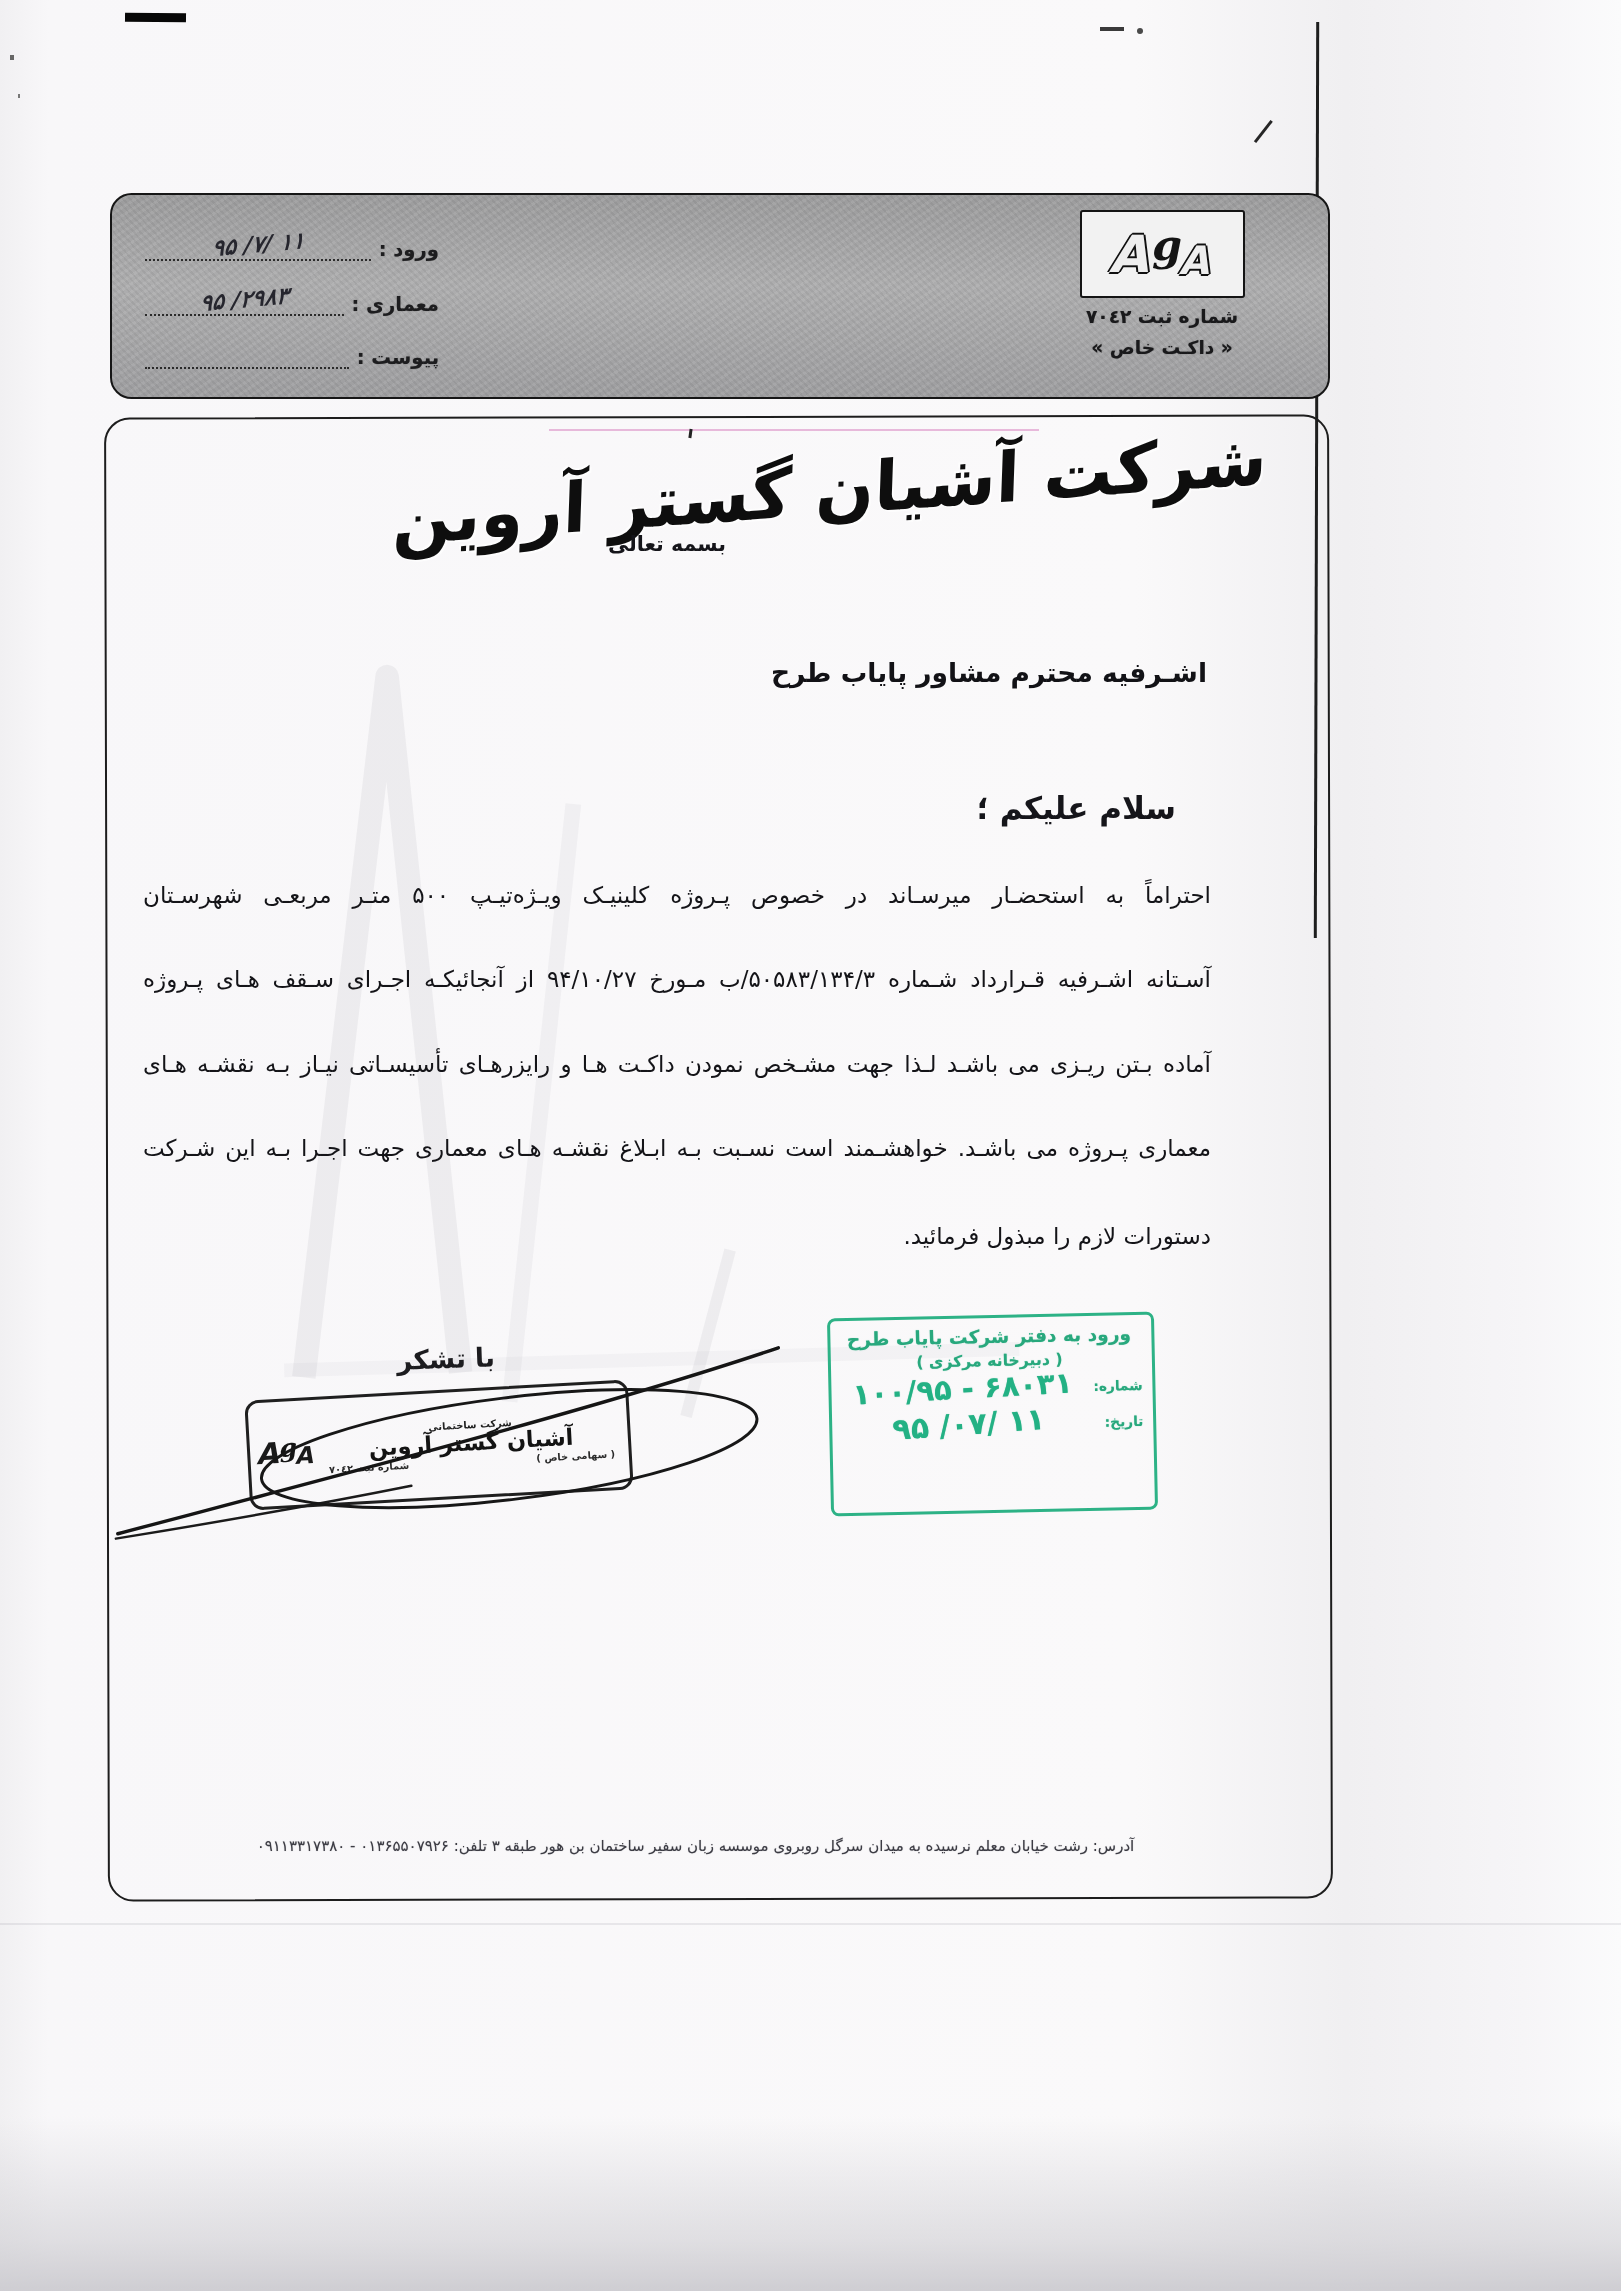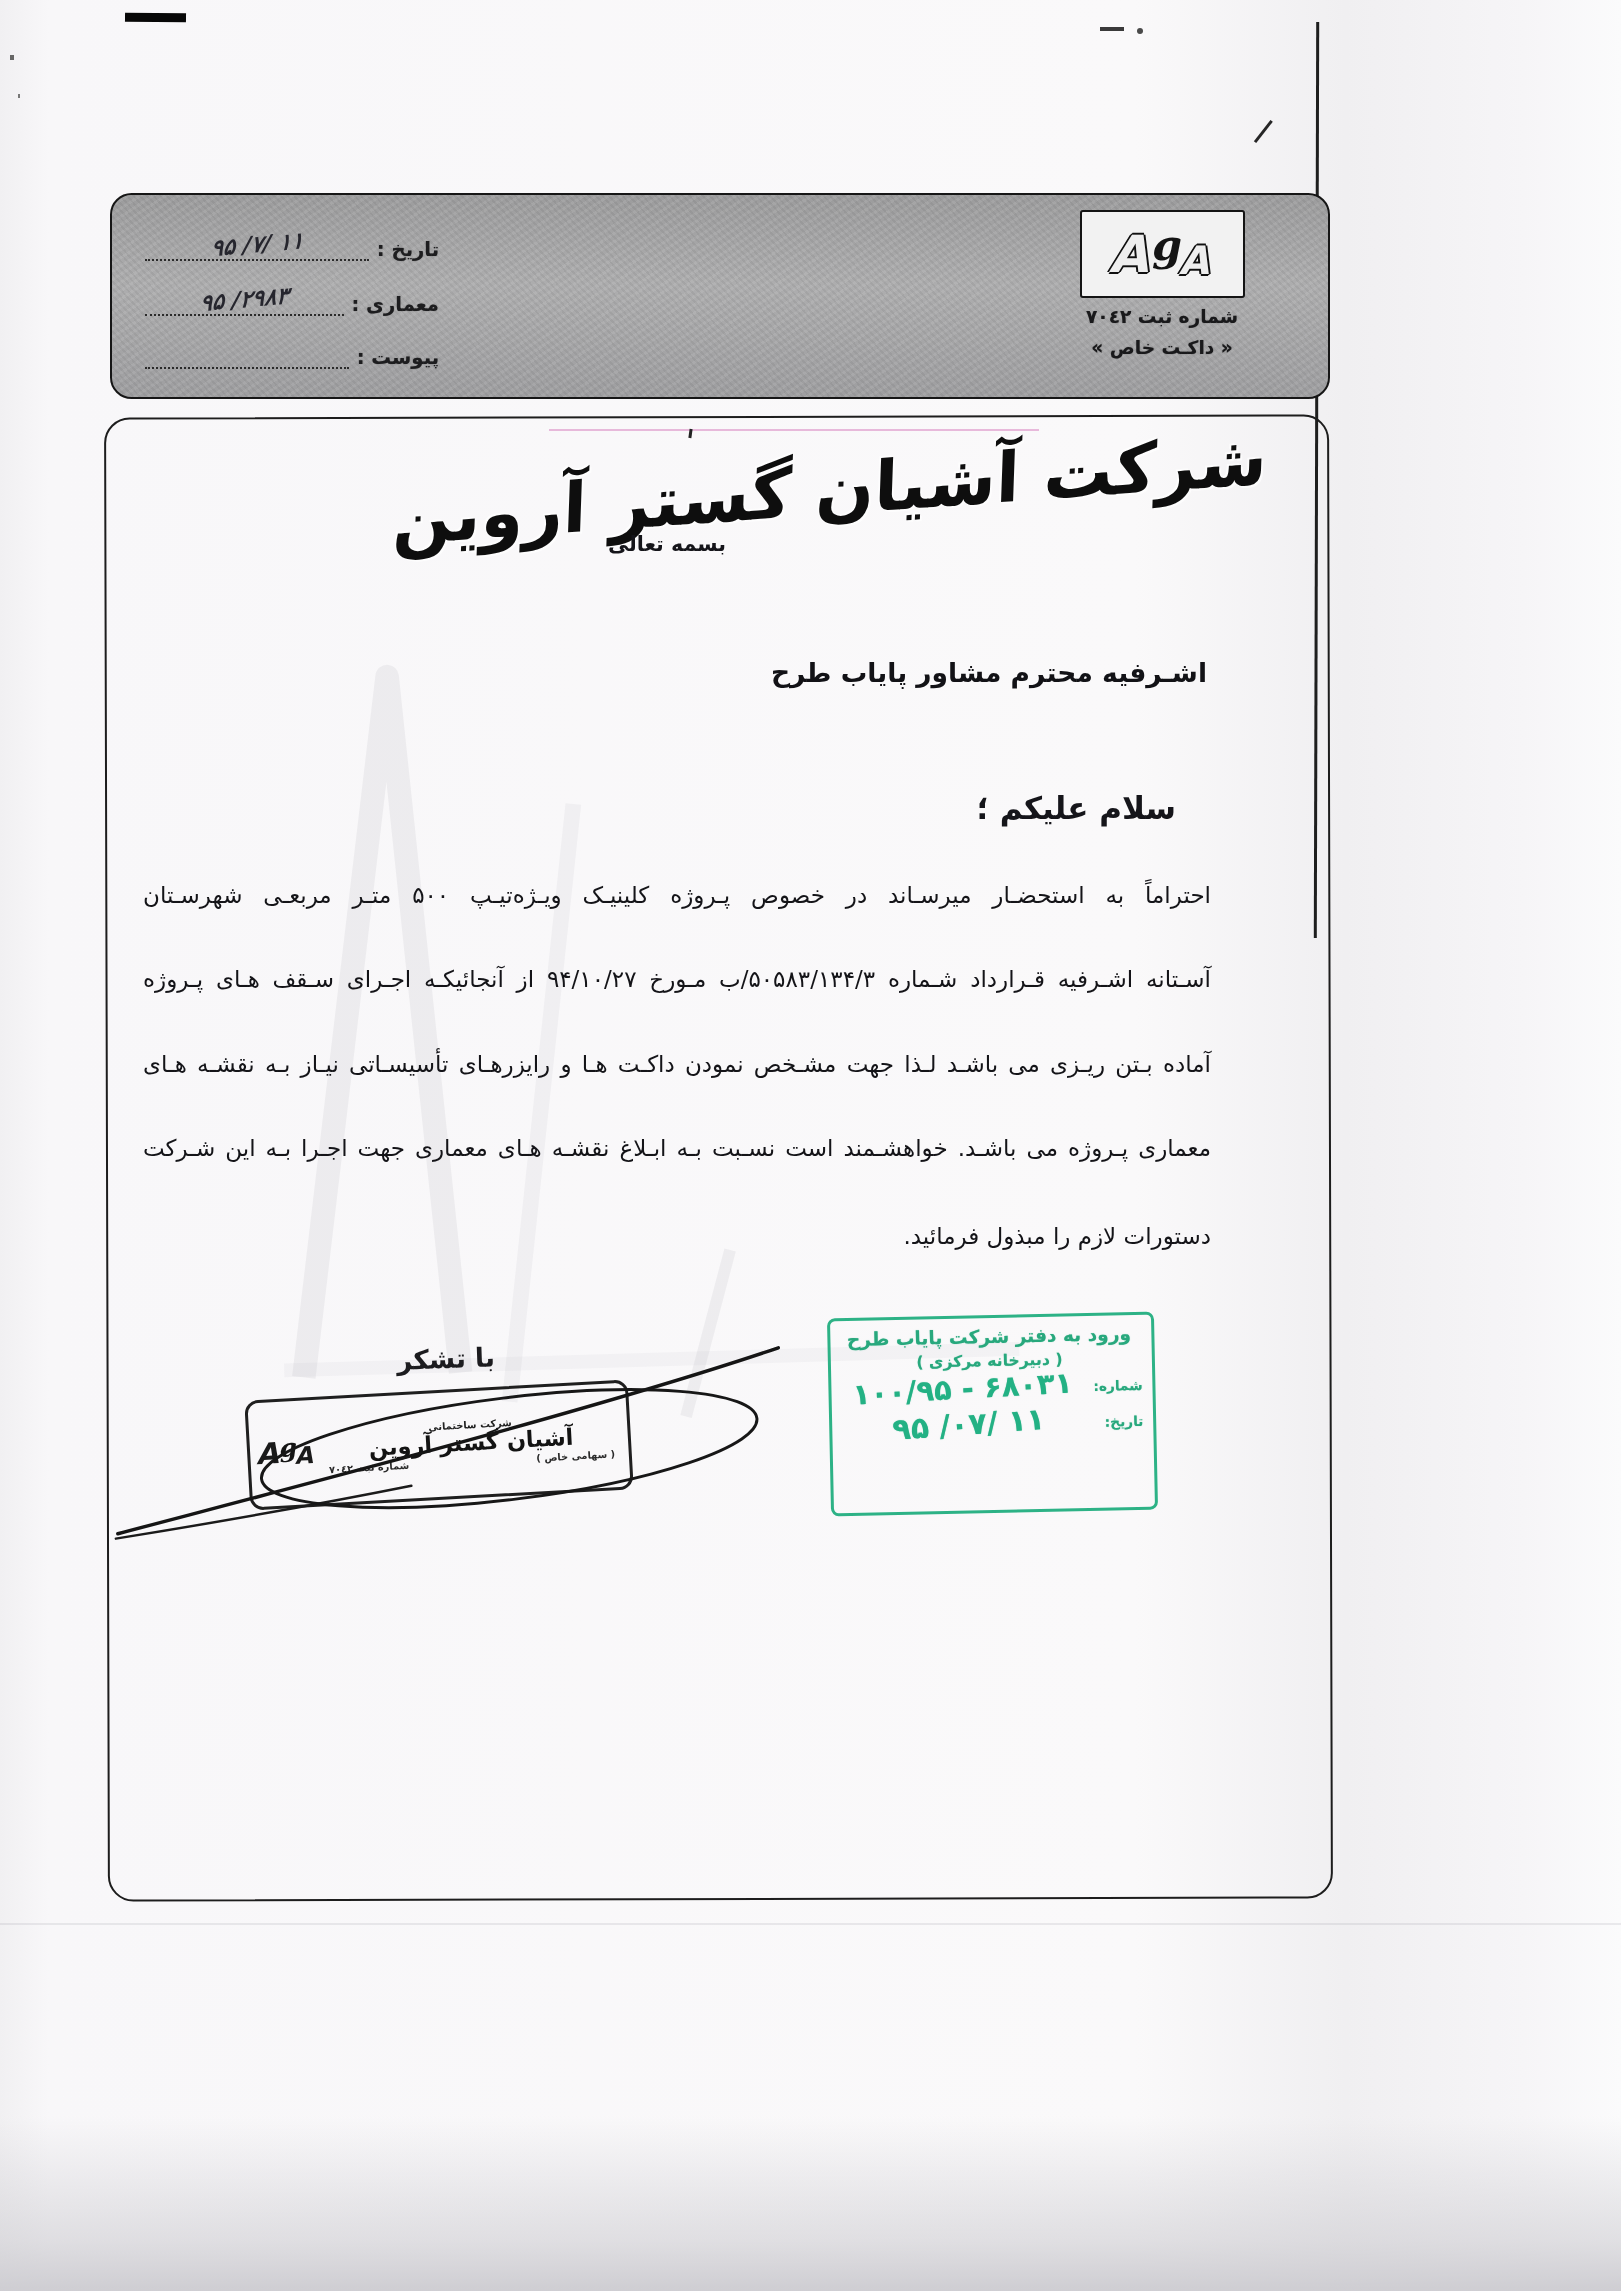--- a/index.html
+++ b/index.html
@@ -137,21 +137,21 @@
     <path d="M520,1430 L585,820" fill="none" stroke="#8a8a96" stroke-width="16" stroke-opacity="0.08"></path>
     <path d="M700,1445 L745,1275" fill="none" stroke="#8a8a96" stroke-width="12" stroke-opacity="0.10"></path>
     <path d="M290,1398 L1040,1376" fill="none" stroke="#9a9aa4" stroke-width="14" stroke-opacity="0.07"></path>
   </svg>
 
   <div class="band">
     <div class="company-name">شرکت آشیان گستر آروین</div>
   </div>
 
   <div class="lh-row" style="top:233px;">
-    <span class="lh-label">تاریخ :</span>
+    <span class="lh-label">ورود :</span>
     <span class="lh-line">
       <i class="hand">۹۵ /۷/ ۱۱</i>
     </span>
   </div>
   <div class="lh-row" style="top:288px;">
     <span class="lh-label">معماری :</span>
     <span class="lh-line">
       <i class="hand">۹۵ /۲۹۸۳</i>
     </span>
   </div>
@@ -214,17 +214,22 @@
     <div class="gs-row">
       <span class="gs-label">شماره:</span>
       <span class="gs-hand">۱۰۰/۹۵ - ۶۸۰۳۱</span>
     </div>
     <div class="gs-row date">
       <span class="gs-label">تاریخ:</span>
       <span class="gs-hand">۹۵ /۰۷/ ۱۱</span>
     </div>
   </div>
 
+  <div class="footer">
+    <span>آدرس: رشت خیابان معلم نرسیده به میدان سرگل روبروی موسسه زبان سفیر ساختمان بن هور طبقه ۳</span>
+    <span>تلفن:</span>
+    <span class="ltr">۰۹۱۱۳۳۱۷۳۸۰ - ۰۱۳۶۵۵۰۷۹۲۶</span>
+  </div>
 
   <div class="fold-line"></div>
   <div class="bottom-shade"></div>
 </div>
 
 
 </body></html>

